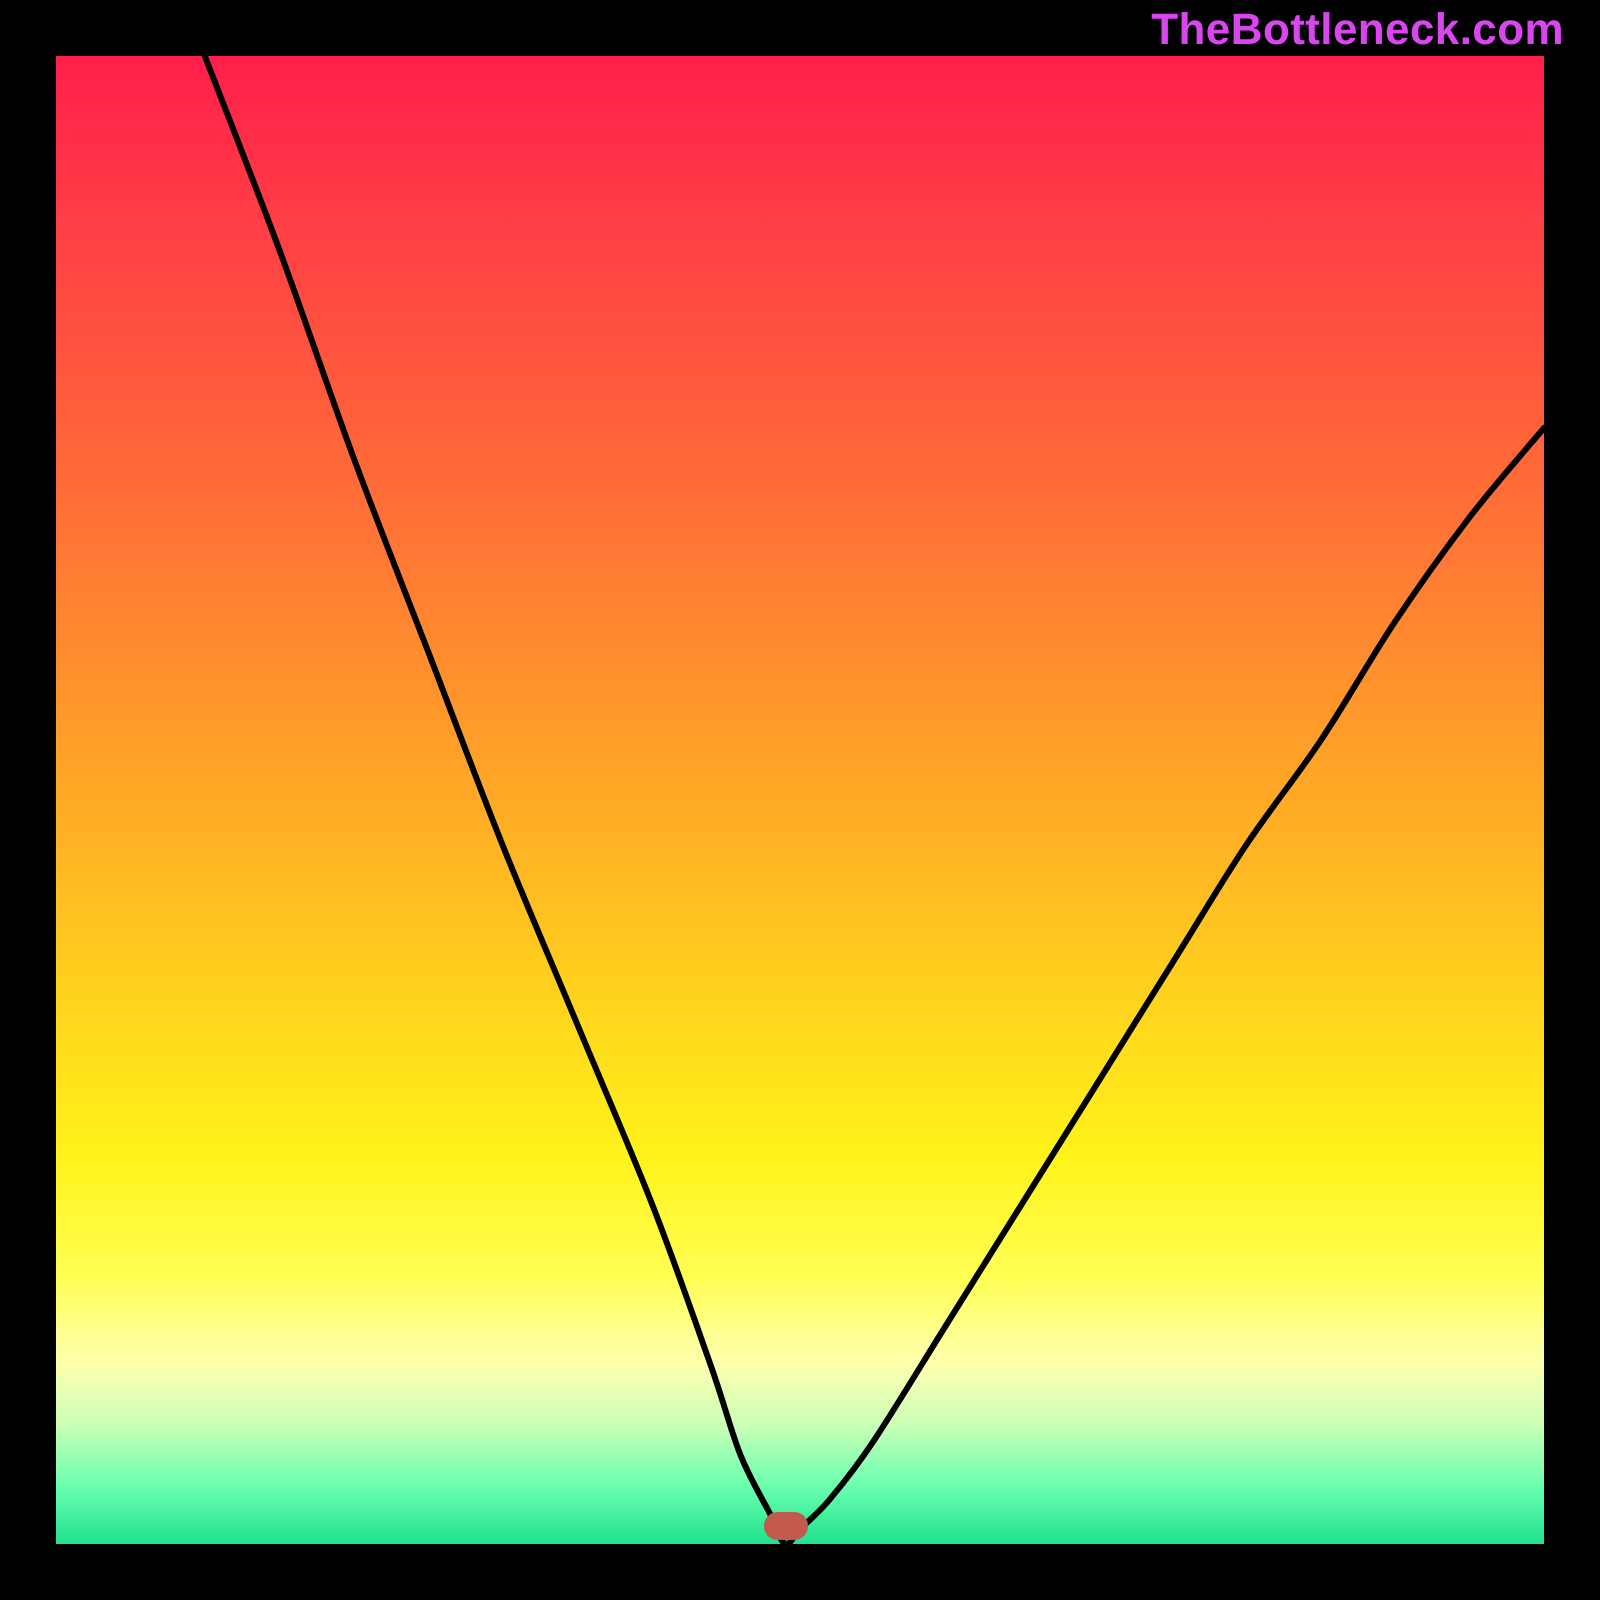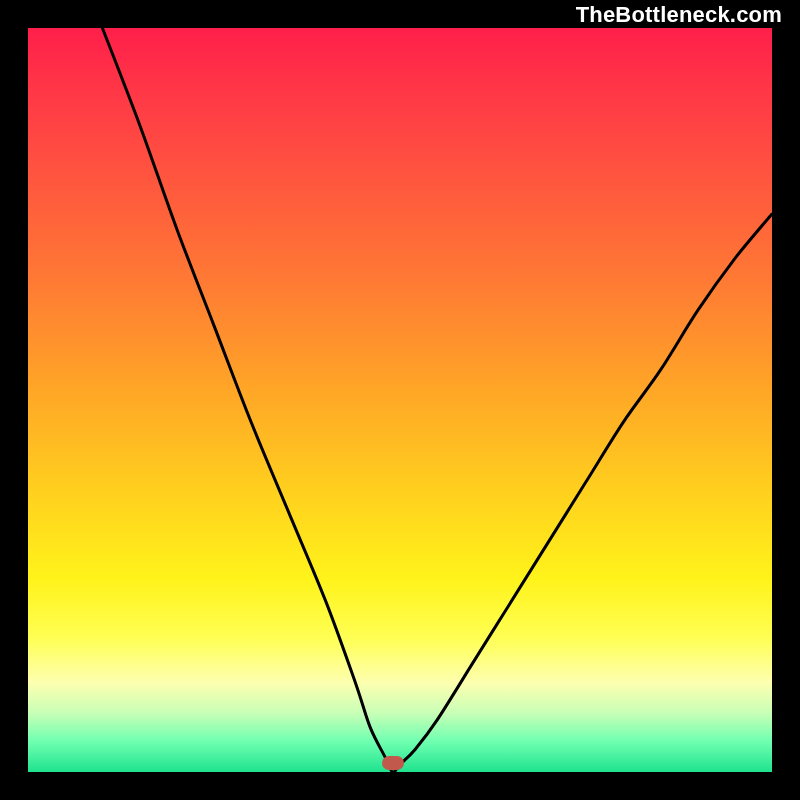--- a/index.html
+++ b/index.html
@@ -18,21 +18,21 @@
     height: 800px;
     background: #000;
   }
   .watermark {
     position: absolute;
     top: 2px;
     right: 18px;
     font-family: Arial, Helvetica, sans-serif;
     font-size: 22px;
     font-weight: 600;
-    color: #ffffff;
+    color: #d946ef;
     letter-spacing: 0.2px;
   }
   .plot {
     position: absolute;
     top: 28px;
     left: 28px;
     width: 744px;
     height: 744px;
     background: linear-gradient(to bottom,
       #ff1f4a 0%,

